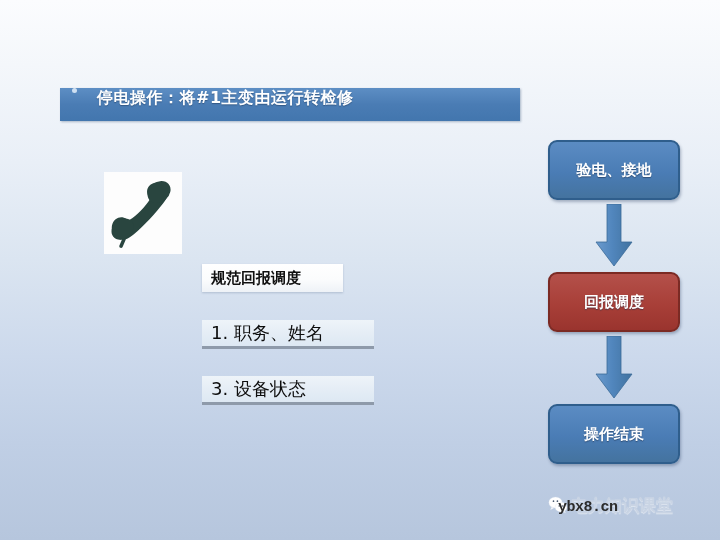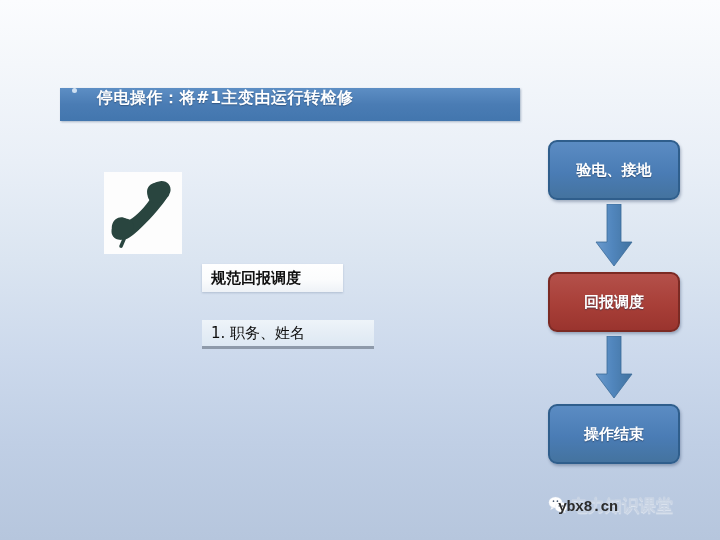--- a/index.html
+++ b/index.html
@@ -102,21 +102,21 @@
     height: 29px;
     background: linear-gradient(to bottom, #eef4f9 0%, #e6eef6 45%, #dde8f3 100%);
     border-bottom: 3px solid #8e9aaa;
     display: flex;
     align-items: center;
     padding-left: 9px;
     box-sizing: border-box;
     margin-bottom: 27px;
   }
   .list-item span {
-    font-size: 15px;
+    font-size: 18px;
     color: #0d0d0d;
     white-space: nowrap;
   }
 
   
   #flow {
     position: absolute;
     left: 548px;
     top: 140px;
     width: 132px;
@@ -207,20 +207,23 @@
       </g>
     </svg>
   </div>
 
   <div id="list-stack">
     <div class="list-heading">
       <span>规范回报调度</span>
     </div>
     <div class="list-item">
       <span>1. 职务、姓名</span>
+    </div>
+    <div class="list-item">
+      <span>3. 设备状态</span>
     </div>
   </div>
 
   <div id="flow">
 
     <div class="flow-box blue">
       <span>验电、接地</span>
     </div>
 
     <div class="flow-arrow">

